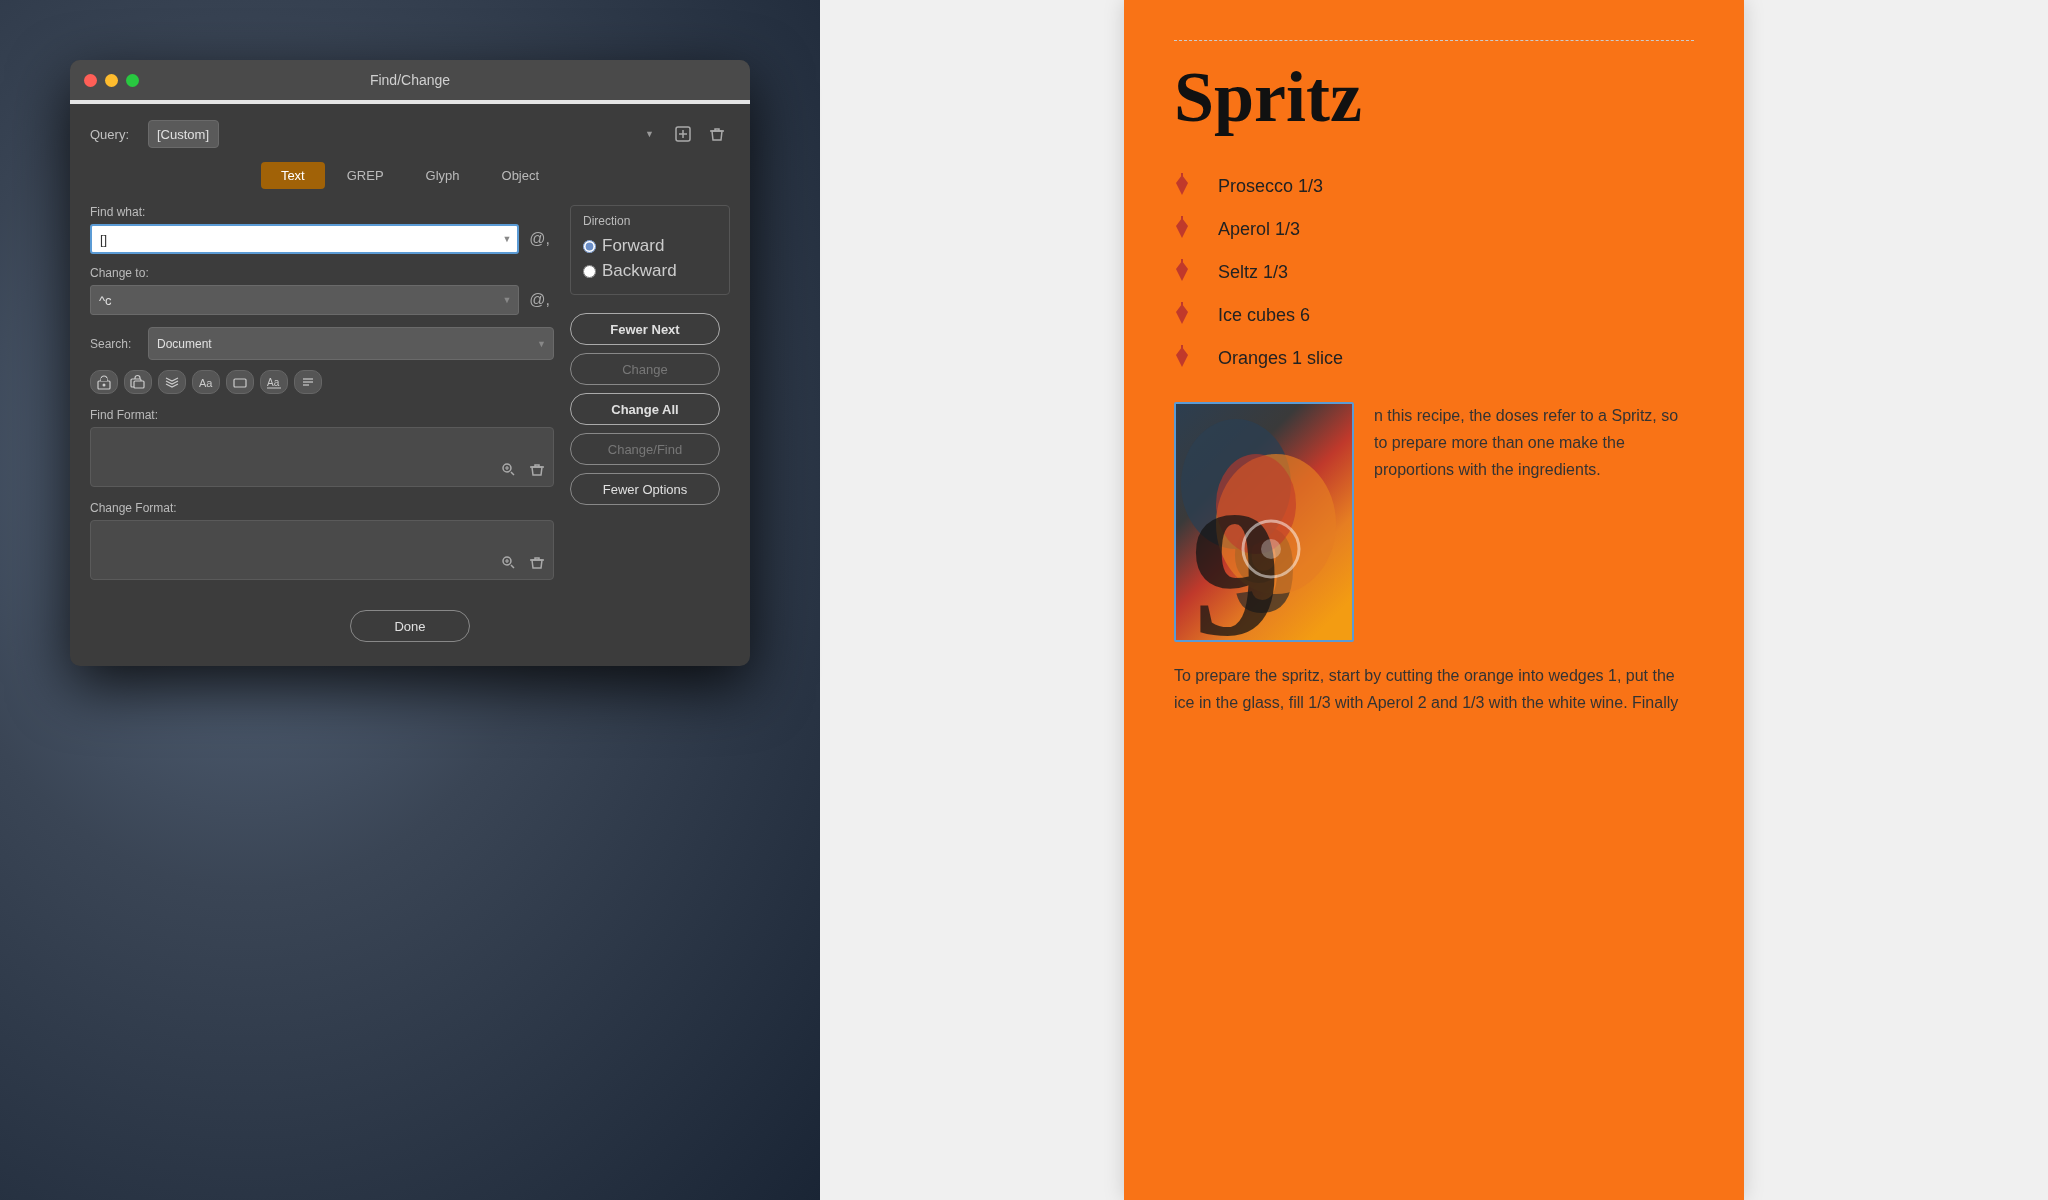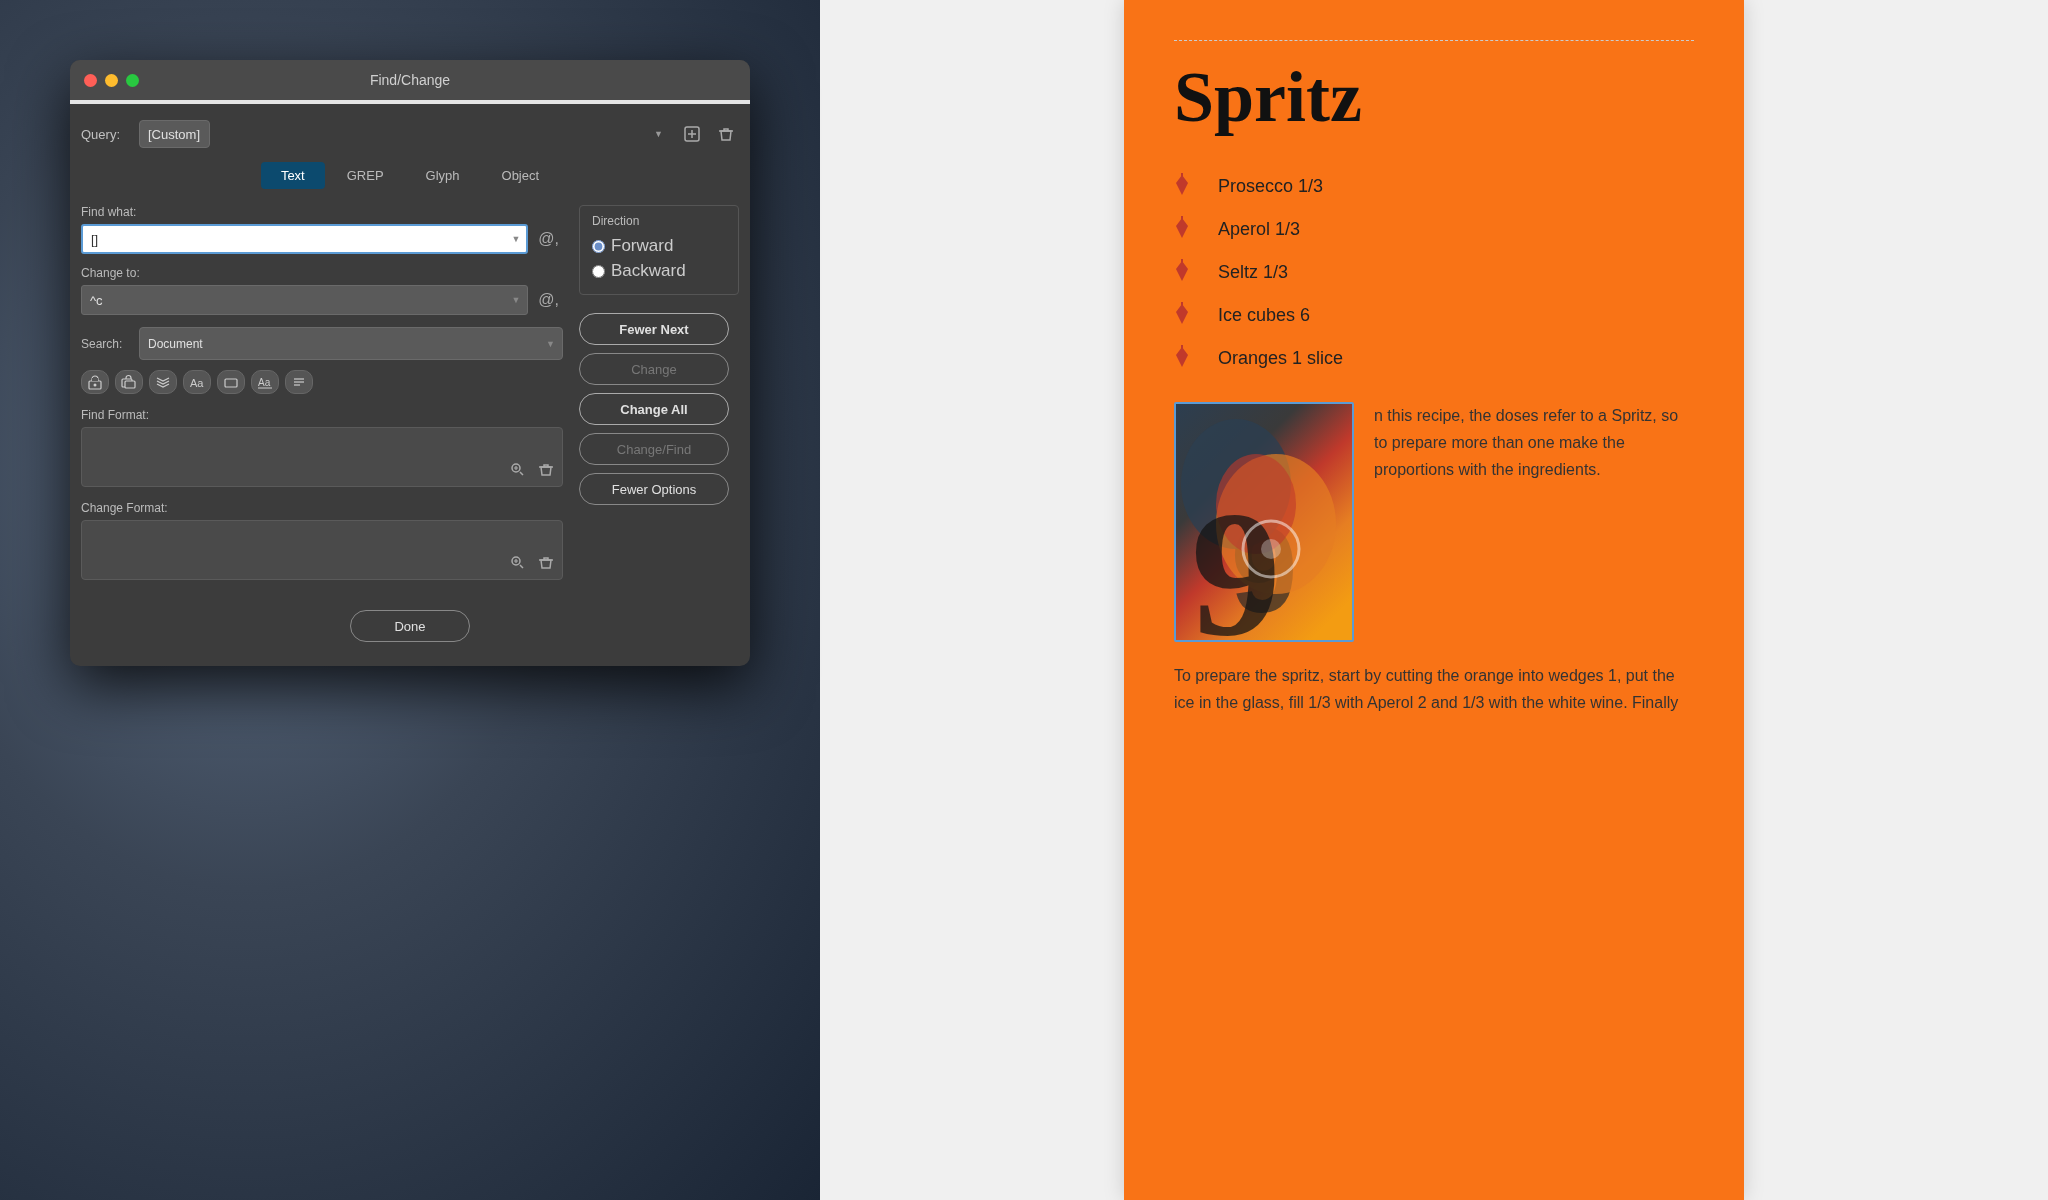--- a/index.html
+++ b/index.html
@@ -82,21 +82,21 @@
     .win-minimize { background: #febc2e; }
     .win-maximize { background: #28c840; }
 
     .dialog-title {
       color: #d0d0d0;
       font-size: 14px;
       font-weight: 500;
     }
 
     .dialog-body {
-      padding: 16px 11px 20px;
+      padding: 16px 20px 20px;
     }
 
     
     .query-row {
       display: flex;
       align-items: center;
       gap: 8px;
       margin-bottom: 14px;
     }
 
@@ -161,21 +161,21 @@
       padding: 6px 20px;
       border-radius: 4px;
       font-size: 13px;
       cursor: pointer;
       border: none;
       background: transparent;
       color: #bbb;
     }
 
     .tab.active {
-      background: #0c4a6e;
+      background: #a16207;
       color: white;
     }
 
     
     .find-change-section {
       display: flex;
       gap: 16px;
     }
 
     .left-controls {

